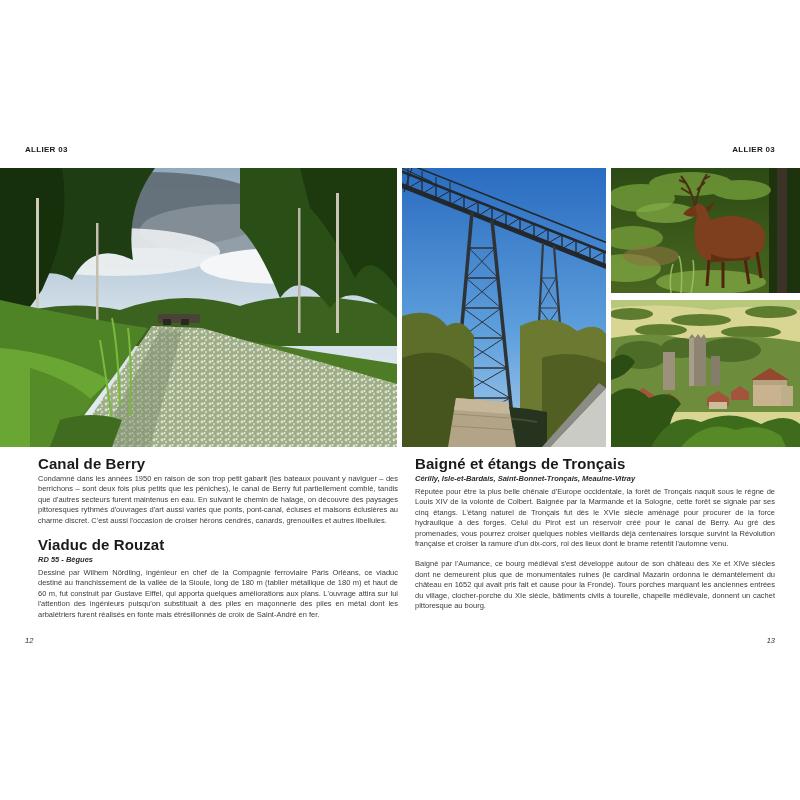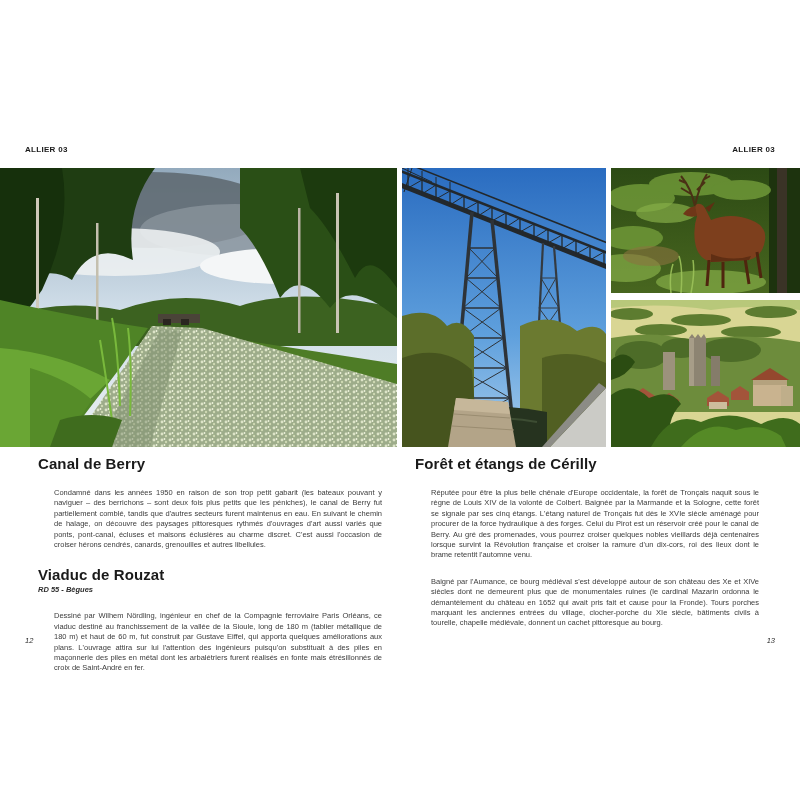--- a/index.html
+++ b/index.html
@@ -16,21 +16,21 @@
   .photo-viaduct{left:402px;top:168px;width:204px;height:279px;}
   .photo-deer{left:611px;top:168px;width:189px;height:125px;}
   .photo-village{left:611px;top:300px;width:189px;height:147px;}
 
   .col{position:absolute;top:455px;width:360px;}
   .col-left{left:38px;}
   .col-right{left:415px;}
   section{margin:0 0 10px 0;}
   .title{margin:0 0 2px 0;font-size:15px;line-height:17px;font-weight:bold;color:#1a1a1a;letter-spacing:.1px;}
   .subtitle{margin:0 0 3px 0;font-size:7.5px;line-height:10px;font-weight:bold;font-style:italic;color:#2b2b2b;}
-  .bodytext{margin:16px;font-size:7.5px;line-height:10.4px;color:#3c3c3c;text-align:justify;}
+  .bodytext{margin:0;font-size:7.5px;line-height:10.4px;color:#3c3c3c;text-align:justify;}
 
   .pagenum{position:absolute;top:636px;font-size:7.5px;color:#2b2b2b;font-style:italic;}
   .pagenum-left{left:25px;}
   .pagenum-right{right:25px;text-align:right;}
 </style>
 </head>
 <body>
 
 <div class="spread">
 
@@ -223,21 +223,22 @@
     </section>
     <section>
       <h2 class="title">Viaduc de Rouzat</h2>
       <p class="subtitle">RD 55 - Bègues</p>
       <p class="bodytext">Dessiné par Wilhem Nördling, ingénieur en chef de la Compagnie ferroviaire Paris Orléans, ce viaduc destiné au franchissement de la vallée de la Sioule, long de 180 m (tablier métallique de 180 m) et haut de 60 m, fut construit par Gustave Eiffel, qui apporta quelques améliorations aux plans. L'ouvrage attira sur lui l'attention des ingénieurs puisqu'on substituait à des piles en maçonnerie des piles en métal dont les arbalétriers furent réalisés en fonte mais étrésillonnés de croix de Saint-André en fer.</p>
     </section>
   </div>
 
   <div class="col col-right">
     <section>
-      <h2 class="title">Forêt et étangs de Cérilly</h2>
+      <h2 class="title">Baigné et étangs de Tronçais</h2>
+      <p class="subtitle">Cérilly, Isle-et-Bardais, Saint-Bonnet-Tronçais, Meaulne-Vitray</p>
       <p class="bodytext">Réputée pour être la plus belle chênaie d'Europe occidentale, la forêt de Tronçais naquit sous le règne de Louis XIV de la volonté de Colbert. Baignée par la Marmande et la Sologne, cette forêt se signale par ses cinq étangs. L'étang naturel de Tronçais fut dès le XVIe siècle aménagé pour procurer de la force hydraulique à des forges. Celui du Pirot est un réservoir créé pour le canal de Berry. Au gré des promenades, vous pourrez croiser quelques nobles vieillards déjà centenaires lorsque survint la Révolution française et croiser la ramure d'un dix-cors, roi des lieux dont le brame retentit l'automne venu.</p>
     </section>
     <section>
       <p class="bodytext">Baigné par l'Aumance, ce bourg médiéval s'est développé autour de son château des Xe et XIVe siècles dont ne demeurent plus que de monumentales ruines (le cardinal Mazarin ordonna le démantèlement du château en 1652 qui avait pris fait et cause pour la Fronde). Tours porches marquant les anciennes entrées du village, clocher-porche du XIe siècle, bâtiments civils à tourelle, chapelle médiévale, donnent un cachet pittoresque au bourg.</p>
     </section>
   </div>
 
   <div class="pagenum pagenum-left">12</div>
   <div class="pagenum pagenum-right">13</div>
 

